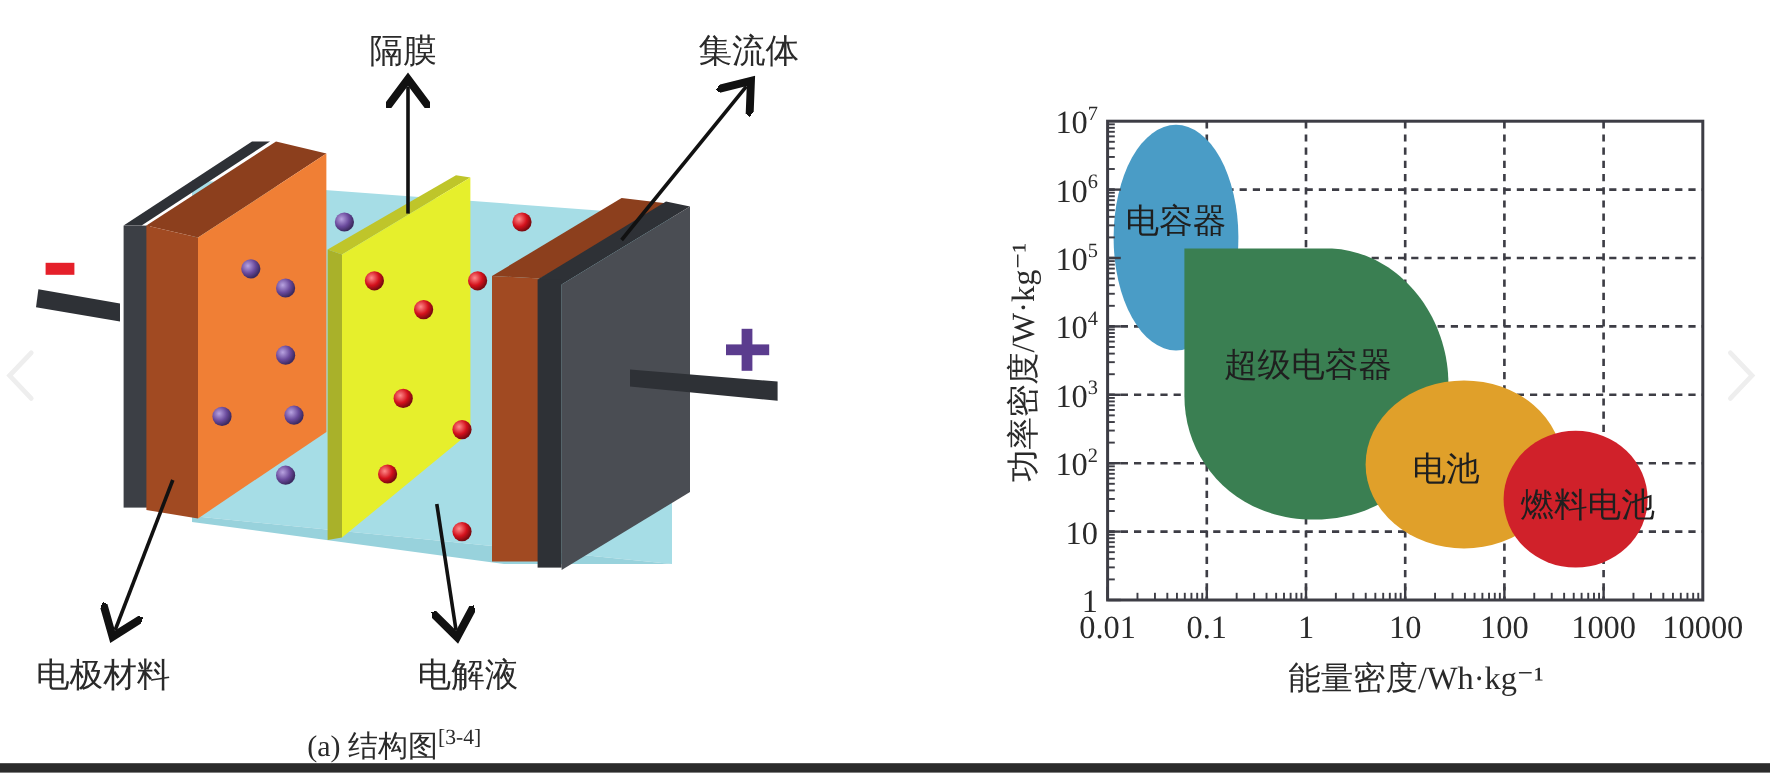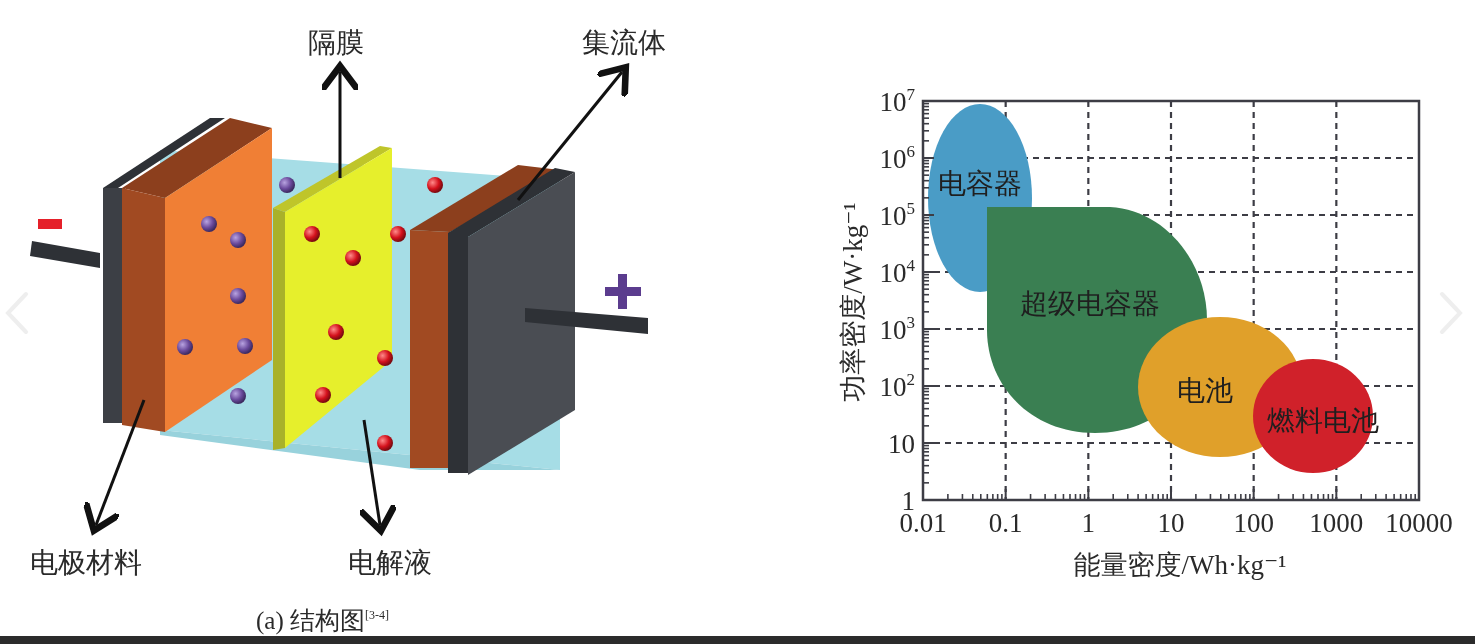--- a/index.html
+++ b/index.html
@@ -7,21 +7,21 @@
     width: 1475px; height: 644px; overflow: hidden;
     background: #ffffff; position: relative;
     font-family: "Liberation Serif", "DejaVu Serif", serif;
     color: #2a2a2a;
   }
   #stage { position: absolute; left: 0; top: 0; width: 1340px; height: 644px; }
   .caption {
     position: absolute; font-size: 25px; color: #2a2a2a; white-space: nowrap;
     font-family: "Liberation Serif", "DejaVu Serif", serif;
   }
-  .caption sup { font-size: 12px; vertical-align: 10px; }
+  .caption sup { font-size: 18px; vertical-align: 10px; }
   .bottom-bar {
     position: absolute; left: 0; top: 636px; width: 1475px; height: 8px;
     background: #2b2b2b;
   }
   .nav-arrow { position: absolute; top: 290px; width: 30px; height: 46px; cursor: pointer; }
   .nav-arrow.left { left: 2px; }
   .nav-arrow.right { left: 1436px; }
   svg text { font-family: "Liberation Serif", "DejaVu Serif", serif; }
 </style>
 </head>

